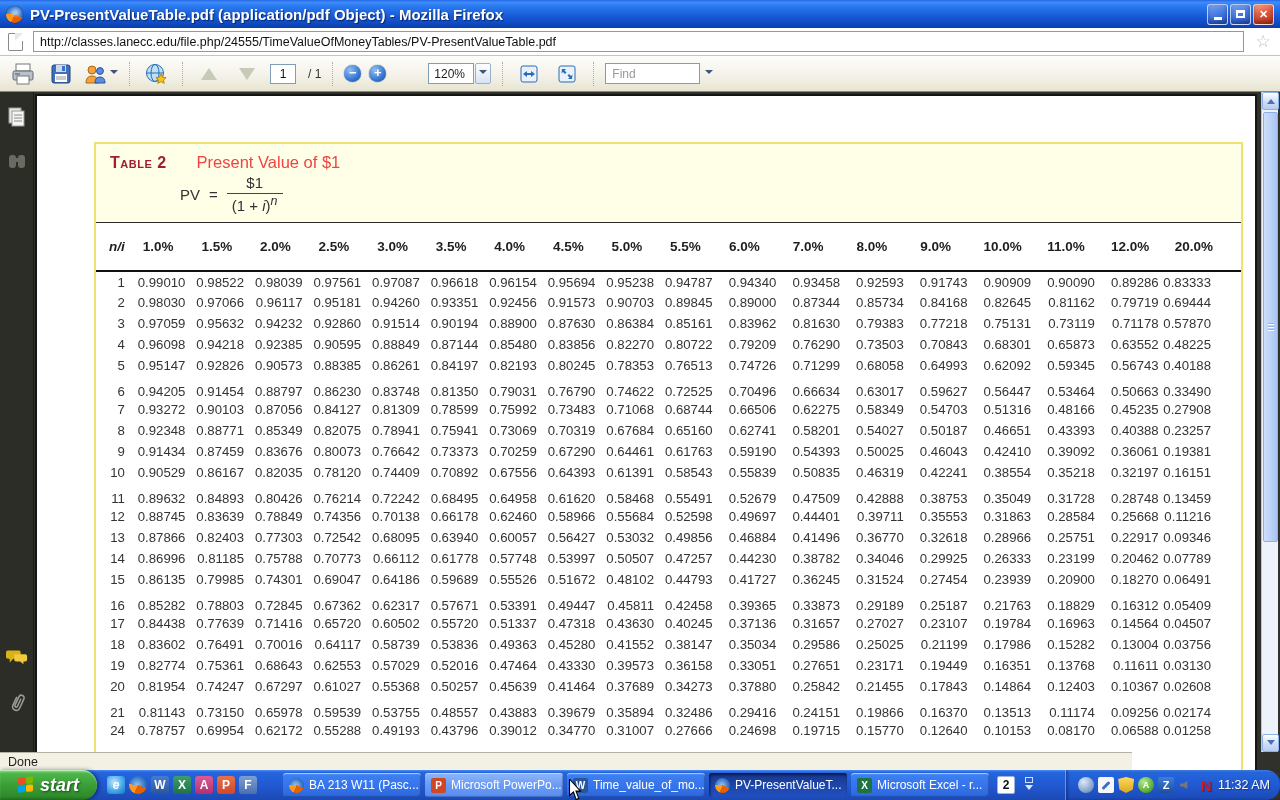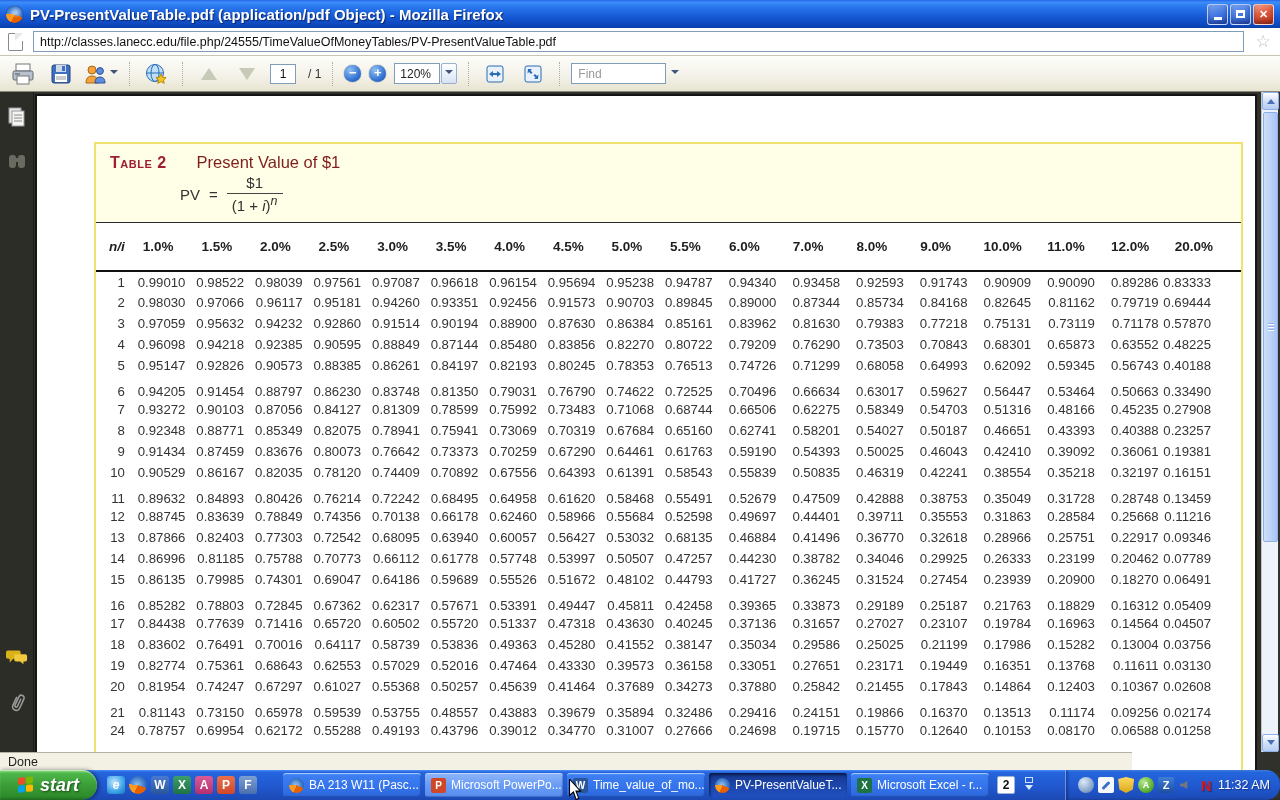--- a/index.html
+++ b/index.html
@@ -66,21 +66,21 @@
   .vsidebar{position:absolute;left:0;top:0;width:34px;height:100%;background:#2d2d27;border-right:1px solid #1b1b16;}
   .sb-ico{position:absolute;left:6px;width:22px;height:22px;}
   .pdfpage{position:absolute;left:37px;top:4px;width:1218px;height:696px;background:#fff;
     box-shadow:0 0 0 2px #141414;}
   
   .tablebox{position:absolute;left:57px;right:12px;top:46px;bottom:2px;
     border:2px solid #f0e26e;background:#fff;}
   .boxheader{background:#fffee6;padding:9px 14px 0 14px;height:78px;}
   .titleline{display:flex;align-items:baseline;gap:30px;}
   .tbl-label{font-variant:small-caps;font-weight:bold;color:#a01d33;font-size:16px;letter-spacing:.5px;}
-  .tbl-title{font-size:16.5px;color:#7f1d1d;text-align:center;}
+  .tbl-title{font-size:16.5px;color:#ef4444;text-align:center;}
   .formula{display:flex;align-items:center;gap:9px;margin:2px 0 0 70px;font-size:15px;color:#333;}
   .frac{display:inline-flex;flex-direction:column;align-items:center;line-height:1.25;}
   .frac .num{padding:0 4px;}
   .frac .den{border-top:1.4px solid #444;padding:0 5px;}
   .pv-table{width:100%;border-collapse:collapse;table-layout:fixed;}
   .pv-table th{font-size:13.5px;font-weight:bold;color:#1e1e1e;height:26px;
     border-top:1px solid #2b2b2b;border-bottom:2px solid #111;text-align:center;padding:16px;}
   .pv-table th.cornerh{text-align:left;padding-left:13px;font-style:italic;font-weight:bold;}
   .pv-table td{font-size:13.2px;color:#343434;text-align:right;height:21px;padding:0;white-space:nowrap;}
   .pv-table td.ncol{text-align:right;padding-right:2px;color:#333;}
@@ -232,21 +232,21 @@
       <span class="navarrow up"></span>
     </span>
     <span class="tbtn">
       <span class="navarrow dn"></span>
     </span>
     <span class="pgfield">1</span>
     <span class="pgcount">/ 1</span>
     <span class="tsep"></span>
     <span class="zoombtn">−</span>
     <span class="zoombtn">+</span>
-    <span style="display:flex;align-items:center;">
+    <span style="display:flex;align-items:center;margin-left:34px;">
       <span class="combo" style="width:46px;">120%</span>
       <span class="combo-arrow">
           <span class="tri-dn" style="margin-top:0;"></span>
         </span>
     </span>
     <span class="tsep"></span>
     <span class="tbtn">
       <svg class="icon-svg" width="22" height="20" viewBox="0 0 22 20">
           <rect x="3" y="2" width="16" height="16" rx="2" fill="#e8f1fc" stroke="#2a6db5"></rect>
           <path d="M5 10 l4-3 v2 h4 v-2 l4 3 -4 3 v-2 h-4 v2 Z" fill="#2a6db5"></path>
@@ -609,21 +609,21 @@
                 <td class="ncol">13</td>
                 <td>0.87866</td>
                 <td>0.82403</td>
                 <td>0.77303</td>
                 <td>0.72542</td>
                 <td>0.68095</td>
                 <td>0.63940</td>
                 <td>0.60057</td>
                 <td>0.56427</td>
                 <td>0.53032</td>
-                <td>0.68135</td>
+                <td>0.49856</td>
                 <td>0.46884</td>
                 <td>0.41496</td>
                 <td>0.36770</td>
                 <td>0.32618</td>
                 <td>0.28966</td>
                 <td>0.25751</td>
                 <td>0.22917</td>
                 <td class="lastcol">0.09346</td>
               </tr>
               <tr>

